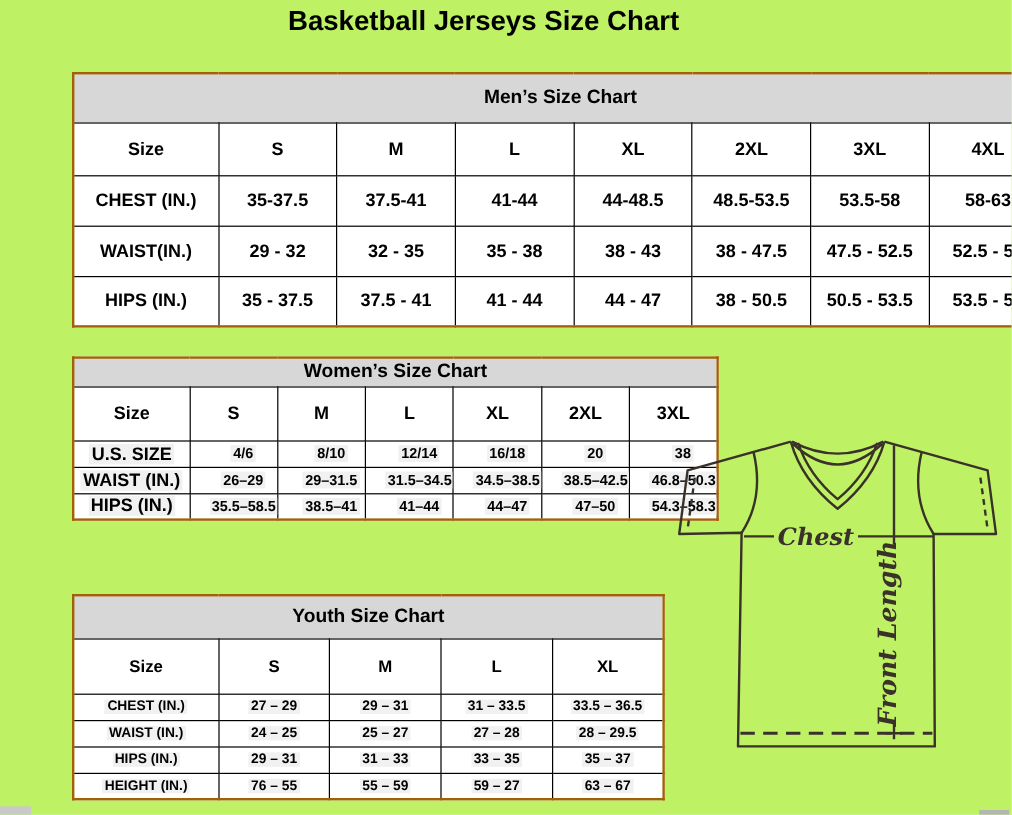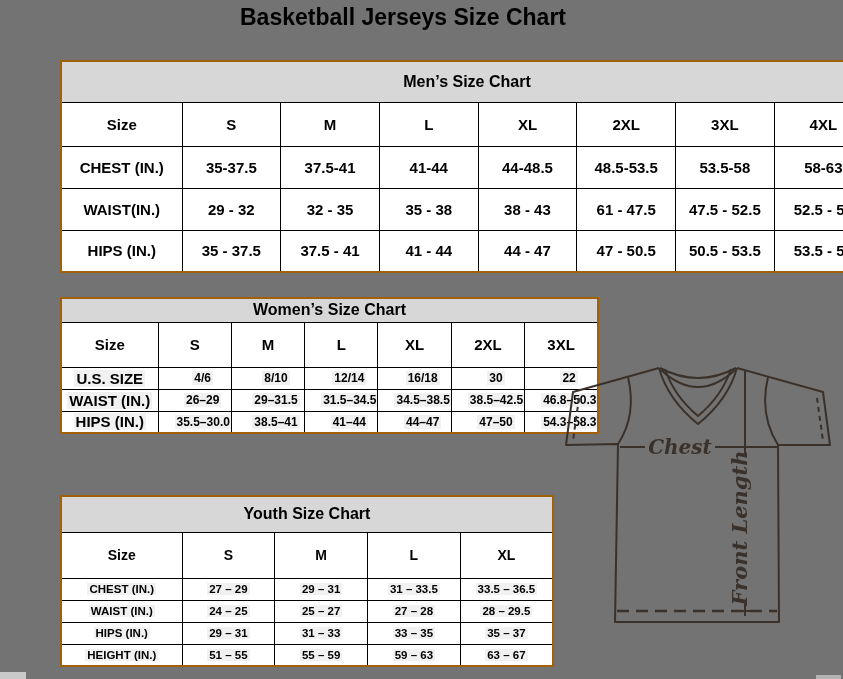--- a/index.html
+++ b/index.html
@@ -1,17 +1,17 @@
 <!DOCTYPE html>
 <html><head>
 <meta charset="utf-8">
 <style>
   html,body{margin:0;padding:0;}
   body{width:843px;height:679px;background:#ffffff;font-family:"Liberation Sans",sans-serif;}
-  #screen{position:relative;width:843px;height:679px;overflow:hidden;background:#737373;}
+  #screen{position:relative;width:843px;height:679px;overflow:hidden;background:#bef264;}
 
   .page-title{
     position:absolute;left:0;top:4px;width:806px;text-align:center;
     font-size:23px;font-weight:bold;color:#000;letter-spacing:0;
   }
 
   table.size-table{
     position:absolute;border-collapse:collapse;table-layout:fixed;
     background:#fff;border:2px solid #a16207;color:#000;margin-left:46px;
   }
@@ -103,31 +103,31 @@
           <td>48.5-53.5</td>
           <td>53.5-58</td>
           <td>58-63</td>
         </tr>
         <tr class="data-row">
           <th>WAIST(IN.)</th>
           <td>29 - 32</td>
           <td>32 - 35</td>
           <td>35 - 38</td>
           <td>38 - 43</td>
-          <td>61 - 47.5</td>
+          <td>38 - 47.5</td>
           <td>47.5 - 52.5</td>
           <td>52.5 - 57</td>
         </tr>
         <tr class="data-row">
           <th>HIPS (IN.)</th>
           <td>35 - 37.5</td>
           <td>37.5 - 41</td>
           <td>41 - 44</td>
           <td>44 - 47</td>
-          <td>47 - 50.5</td>
+          <td>38 - 50.5</td>
           <td>50.5 - 53.5</td>
           <td>53.5 - 57</td>
         </tr>
       </tbody>
     </table>
 
   <table id="tbl-women" class="size-table">
       <colgroup>
         <col style="width:97px">
         <col>
@@ -149,35 +149,35 @@
           <th>XL</th>
           <th>2XL</th>
           <th>3XL</th>
         </tr>
         <tr class="data-row">
           <th><span class="hl">U.S. SIZE</span></th>
           <td><span class="hl">4/6</span></td>
           <td><span class="hl">8/10</span></td>
           <td><span class="hl">12/14</span></td>
           <td><span class="hl">16/18</span></td>
-          <td><span class="hl">30</span></td>
-          <td><span class="hl">22</span></td>
+          <td><span class="hl">20</span></td>
+          <td><span class="hl">38</span></td>
         </tr>
         <tr class="data-row">
           <th><span class="hl">WAIST (IN.)</span></th>
           <td><span class="hl">26–29</span></td>
           <td><span class="hl">29–31.5</span></td>
           <td><span class="hl">31.5–34.5</span></td>
           <td><span class="hl">34.5–38.5</span></td>
           <td><span class="hl">38.5–42.5</span></td>
           <td><span class="hl">46.8–50.3</span></td>
         </tr>
         <tr class="data-row">
           <th><span class="hl">HIPS (IN.)</span></th>
-          <td><span class="hl">35.5–30.0</span></td>
+          <td><span class="hl">35.5–58.5</span></td>
           <td><span class="hl">38.5–41</span></td>
           <td><span class="hl">41–44</span></td>
           <td><span class="hl">44–47</span></td>
           <td><span class="hl">47–50</span></td>
           <td><span class="hl">54.3–58.3</span></td>
         </tr>
       </tbody>
     </table>
 
   <table id="tbl-youth" class="size-table">
@@ -215,23 +215,23 @@
         </tr>
         <tr class="data-row">
           <th><span class="hl">HIPS (IN.)</span></th>
           <td><span class="hl">29 – 31</span></td>
           <td><span class="hl">31 – 33</span></td>
           <td><span class="hl">33 – 35</span></td>
           <td><span class="hl">35 – 37</span></td>
         </tr>
         <tr class="data-row">
           <th><span class="hl">HEIGHT (IN.)</span></th>
-          <td><span class="hl">51 – 55</span></td>
+          <td><span class="hl">76 – 55</span></td>
           <td><span class="hl">55 – 59</span></td>
-          <td><span class="hl">59 – 63</span></td>
+          <td><span class="hl">59 – 27</span></td>
           <td><span class="hl">63 – 67</span></td>
         </tr>
       </tbody>
     </table>
 
   <svg id="jersey-svg" viewBox="0 0 284 268">
 
     <path class="jline" d="M 103 10 L 17 34 L 10 87 L 62 86 L 59 264 L 223 264 L 222 87 L 274 87 L 267 34 L 181 10"></path>
 
     <path class="jline" d="M 72 19 Q 81 57 62 86"></path>

